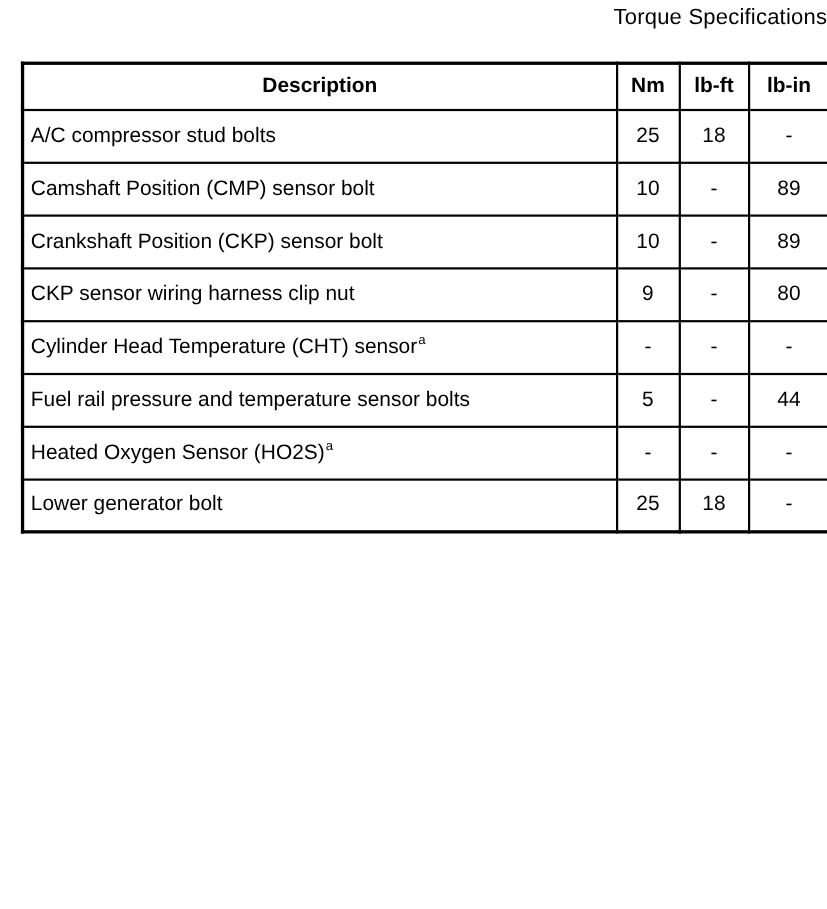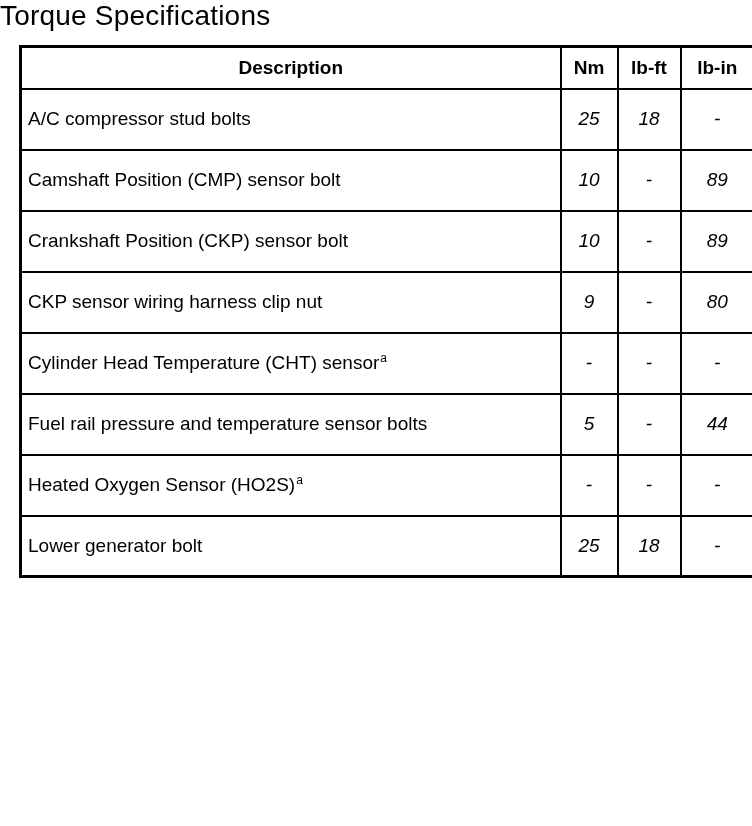--- a/index.html
+++ b/index.html
@@ -5,25 +5,25 @@
   * { margin: 0; padding: 0; box-sizing: border-box; }
   html, body {
     width: 752px;
     height: 826px;
     background: #ffffff;
     color: #000000;
     font-family: "Liberation Sans", sans-serif;
     overflow: hidden;
   }
   .page-title {
-    text-align: left;
-    font-size: 28px;
+    text-align: right;
+    font-size: 20px;
     line-height: 24px;
     padding-top: 4px;
-    height: 45px;
+    height: 56px;
     letter-spacing: 0.2px;
   }
   table.torque-table {
     border-collapse: collapse;
     table-layout: fixed;
     margin-left: 19px;
     width: 734px;
     border: 3px solid #000000;
   }
   table.torque-table th,
@@ -33,29 +33,28 @@
     vertical-align: middle;
     overflow: hidden;
     white-space: nowrap;
   }
   table.torque-table th {
     font-weight: bold;
     text-align: center;
     height: 42px;
   }
   table.torque-table td {
-    height: 61px;
+    height: 48px;
   }
   td.desc-cell {
     text-align: left;
     padding-left: 6px;
   }
   td.num-cell {
     text-align: center;
-    font-style: italic;
   }
   sup.footnote {
     font-size: 12px;
     line-height: 0;
     vertical-align: super;
     padding-left: 1px;
   }
 </style>
 </head>
 <body>

